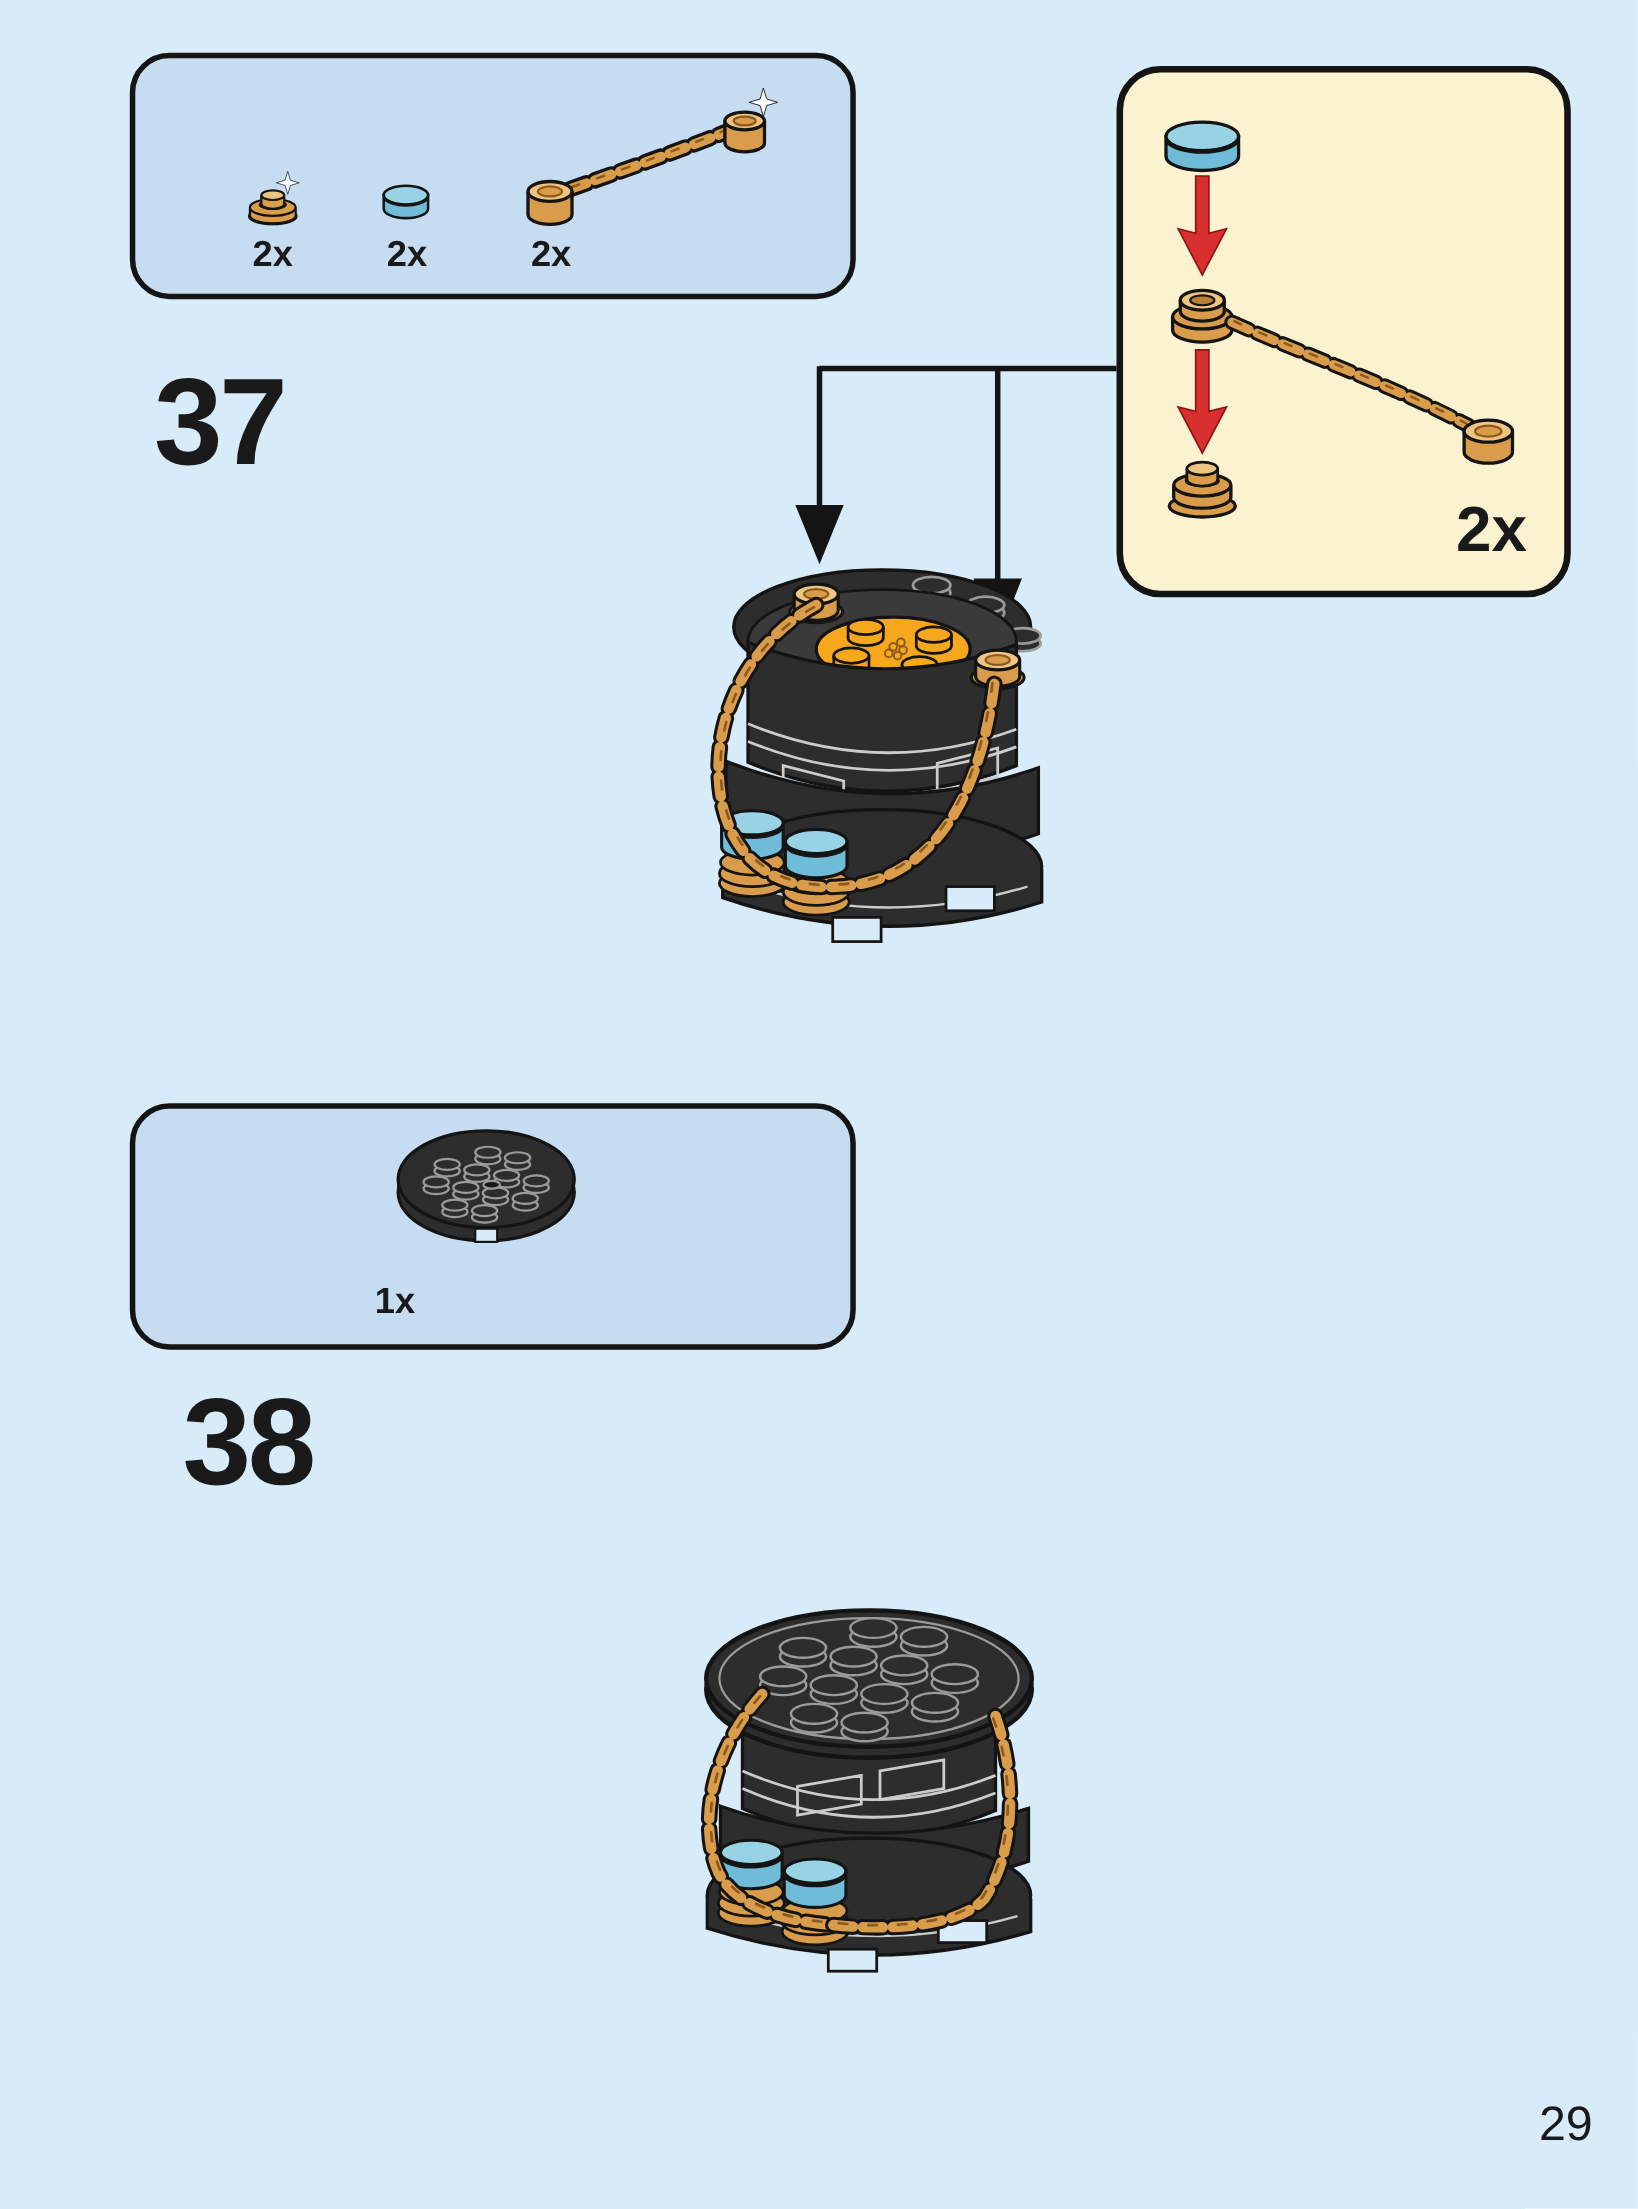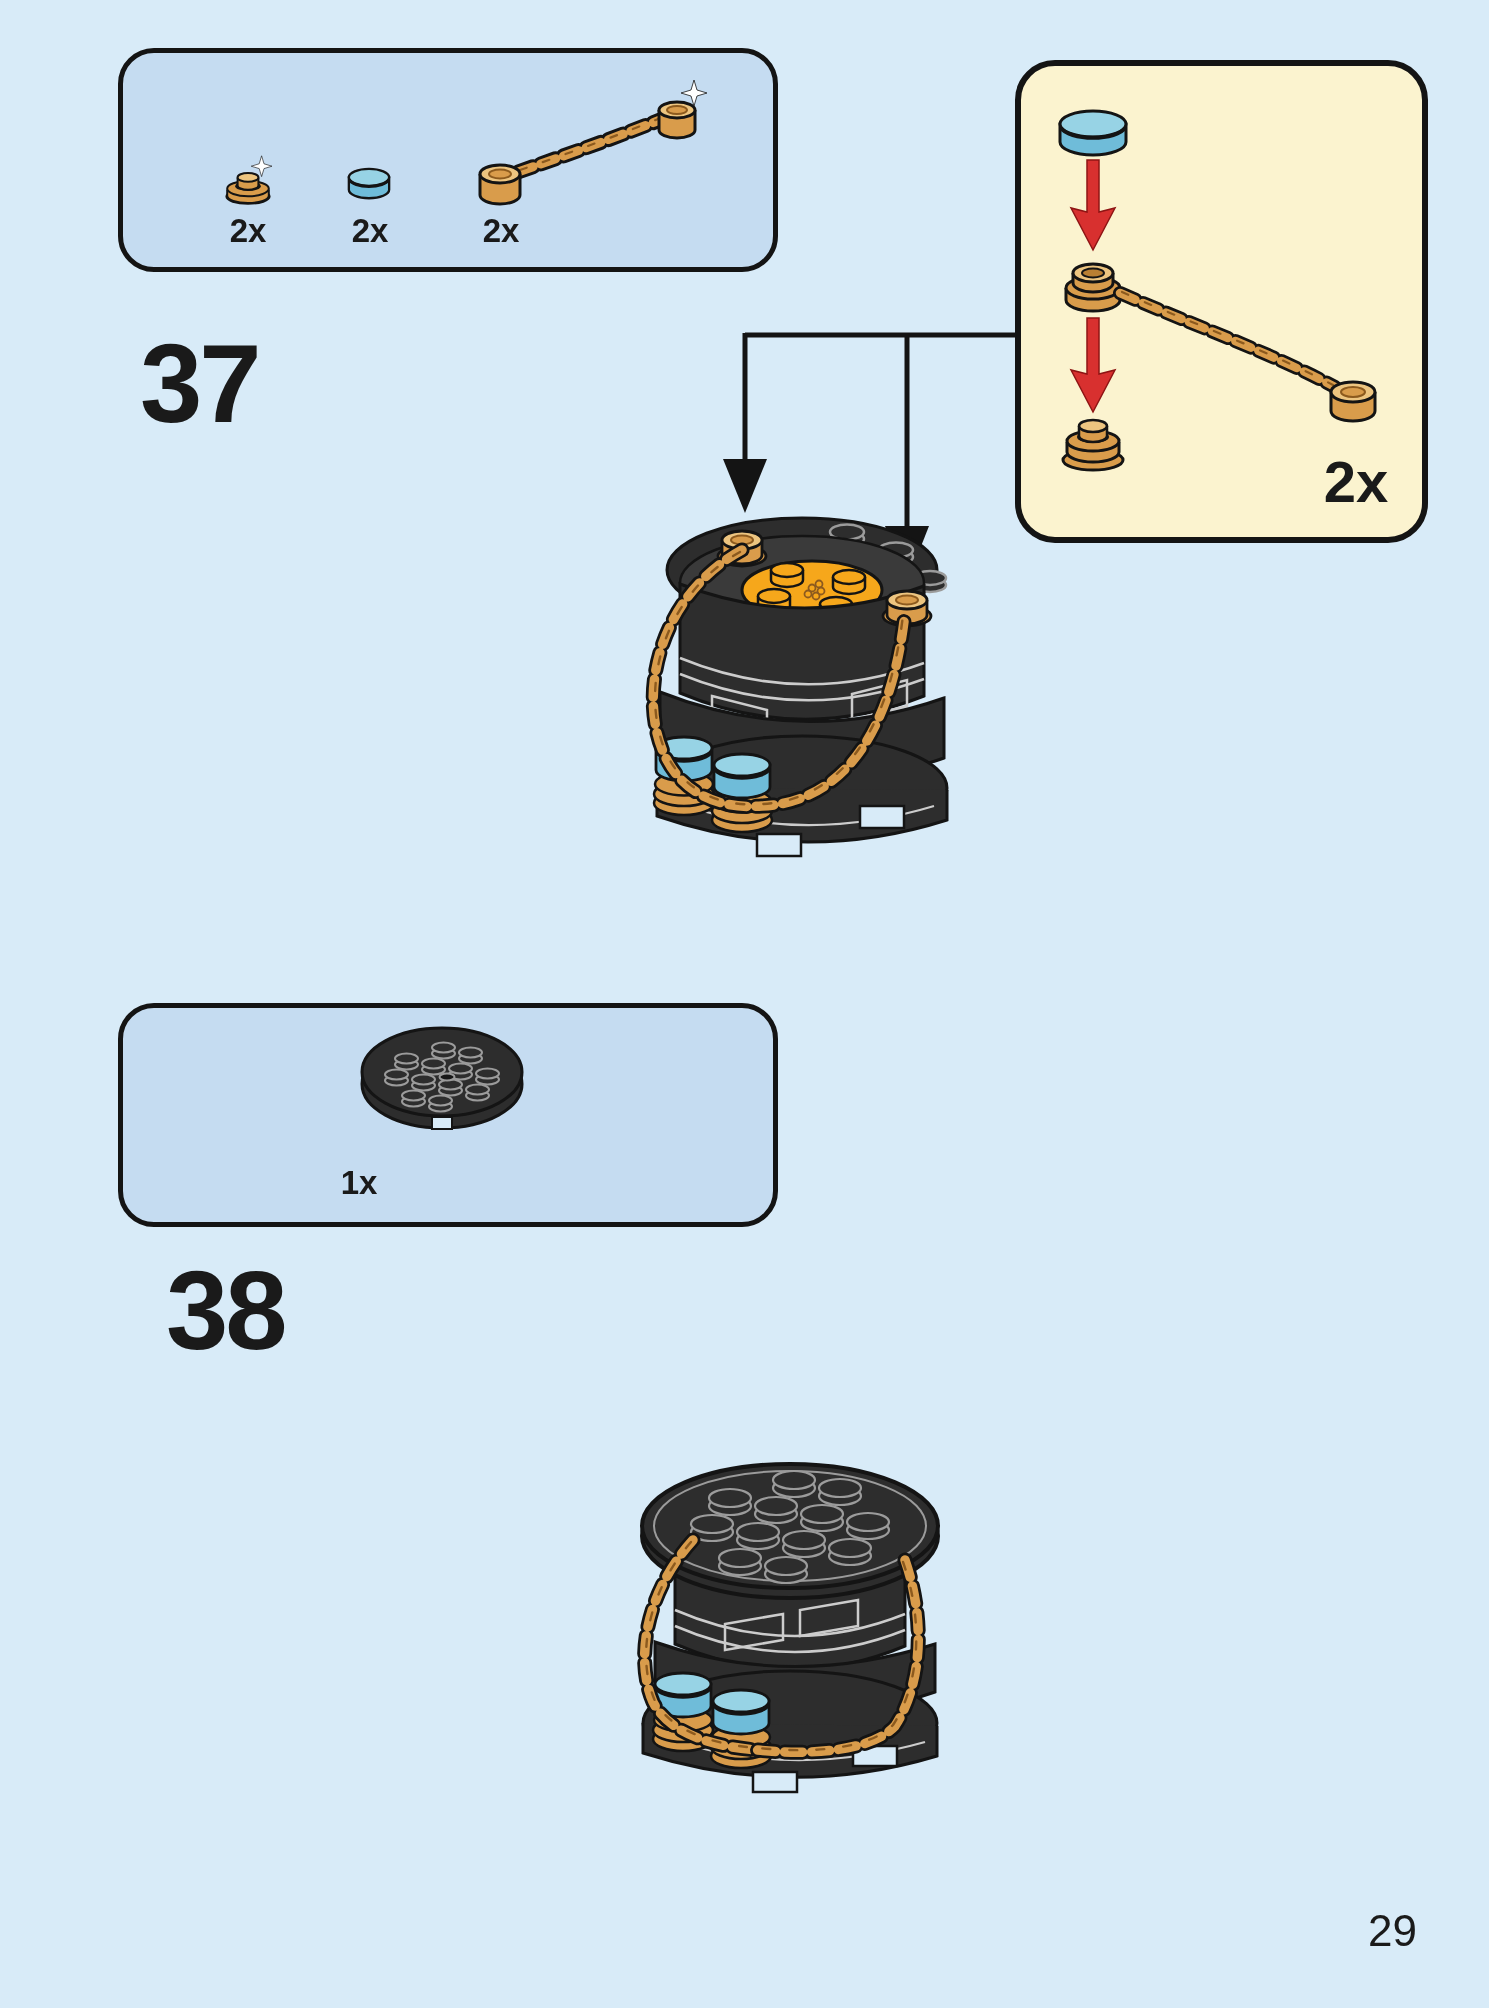--- a/index.html
+++ b/index.html
@@ -27,21 +27,21 @@
     position:absolute;left:140px;font-size:112px;font-weight:700;
     line-height:1;letter-spacing:-3px;color:var(--c-text);
   }
   #step37-num{top:300px;margin-top:28px;}
   #step38-num{top:1255px;margin-left:26px;}
   .callout-count{
     position:absolute;left:1308px;top:448px;width:96px;text-align:center;
     font-size:58px;font-weight:700;color:var(--c-text);
   }
   .page-num{
-    position:absolute;left:1368px;top:1906px;width:80px;text-align:left;
+    position:absolute;left:1368px;top:1906px;width:80px;text-align:right;
     font-size:44px;font-weight:400;color:var(--c-text);
   }
   svg.art{position:absolute;overflow:visible;}
   
   .f-gold{fill:var(--c-gold);} .f-goldl{fill:var(--c-gold-light);}
   .f-golds{fill:var(--c-gold-shadow);}
   .f-az{fill:var(--c-azure);} .f-azl{fill:var(--c-azure-light);}
   .f-or{fill:var(--c-orange);} .f-blk{fill:var(--c-black-part);}
   .f-blk3{fill:#3a3a3a;} .f-hole{fill:#171717;}
   .f-bg{fill:var(--c-page-bg);} .f-red{fill:var(--c-red-arrow);}

